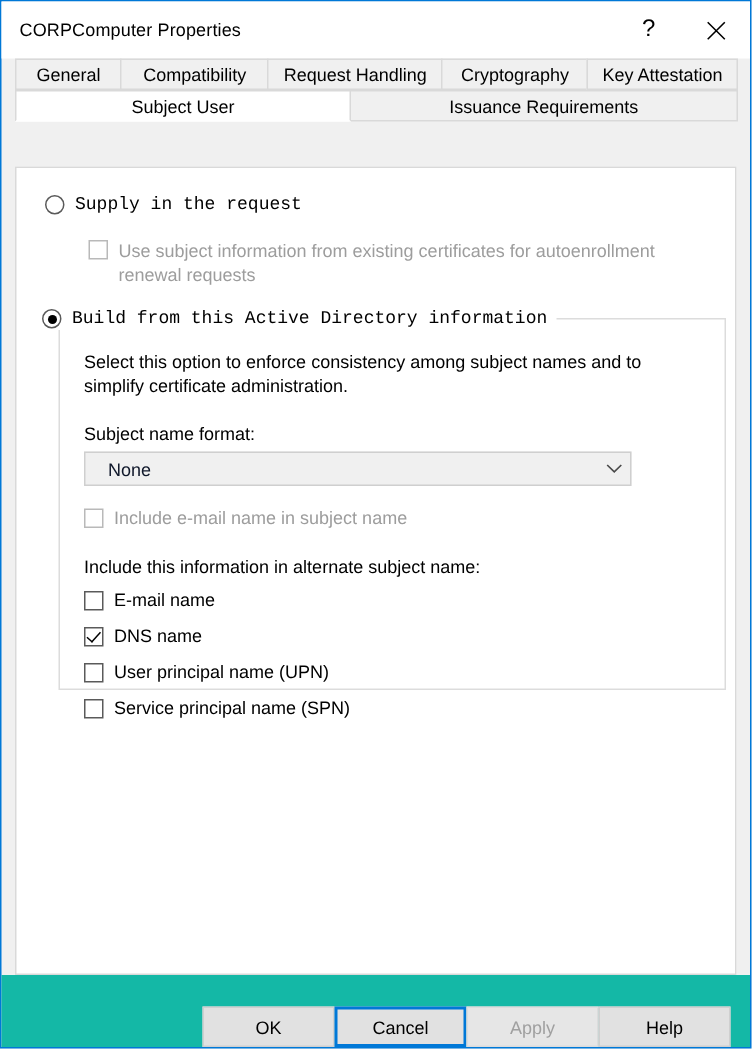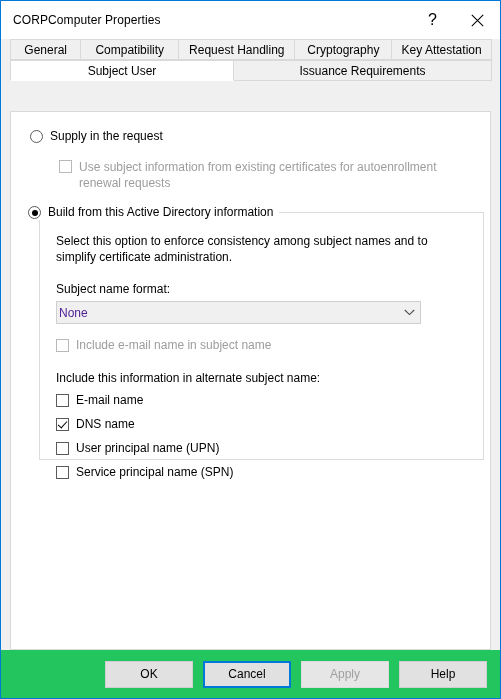--- a/index.html
+++ b/index.html
@@ -151,20 +151,21 @@
     margin-left: -3px; margin-top: -3px;
     border-radius: 50%;
     background: #000000;
   }
   .radio-label {
     font-size: 12px;
     margin-left: 7px;
     line-height: 15px;
     color: #000;
     cursor: default;
+    font-family: Liberation Mono, monospace;
   }
 
   
   .cb {
     width: 13px;
     height: 13px;
     border: 1px solid #5a5a5a;
     background: #ffffff;
     box-sizing: border-box;
     flex: 0 0 13px;
@@ -256,22 +257,22 @@
     border: 1px solid #cfcfcf;
     background: #f0f0f0;
     box-sizing: border-box;
     display: flex;
     align-items: center;
     position: relative;
     cursor: default;
   }
   .combo-value {
     font-size: 12px;
-    padding-left: 2px;
-    color: #4c1d95;
+    padding-left: 15px;
+    color: #0f172a;
     flex: 1 1 auto;
     white-space: nowrap;
     overflow: hidden;
   }
   .combo-arrow {
     width: 22px;
     display: flex;
     align-items: center;
     justify-content: center;
   }
@@ -293,25 +294,25 @@
     display: flex;
     align-items: flex-start;
     margin-bottom: 9px;
   }
 
   
   .buttonbar {
     flex: 0 0 48px;
     height: 48px;
     display: flex;
-    align-items: center;
+    align-items: flex-end;
     justify-content: flex-end;
     padding-right: 13px;
-    gap: 10px;
-    background: #22c55e;
+    gap: 0;
+    background: #14b8a6;
   }
   .btn {
     width: 88px;
     height: 27px;
     box-sizing: border-box;
     border: 1px solid #cfcfcf;
     background: #e1e1e1;
     font-family: "Liberation Sans", sans-serif;
     font-size: 12px;
     color: #000000;

